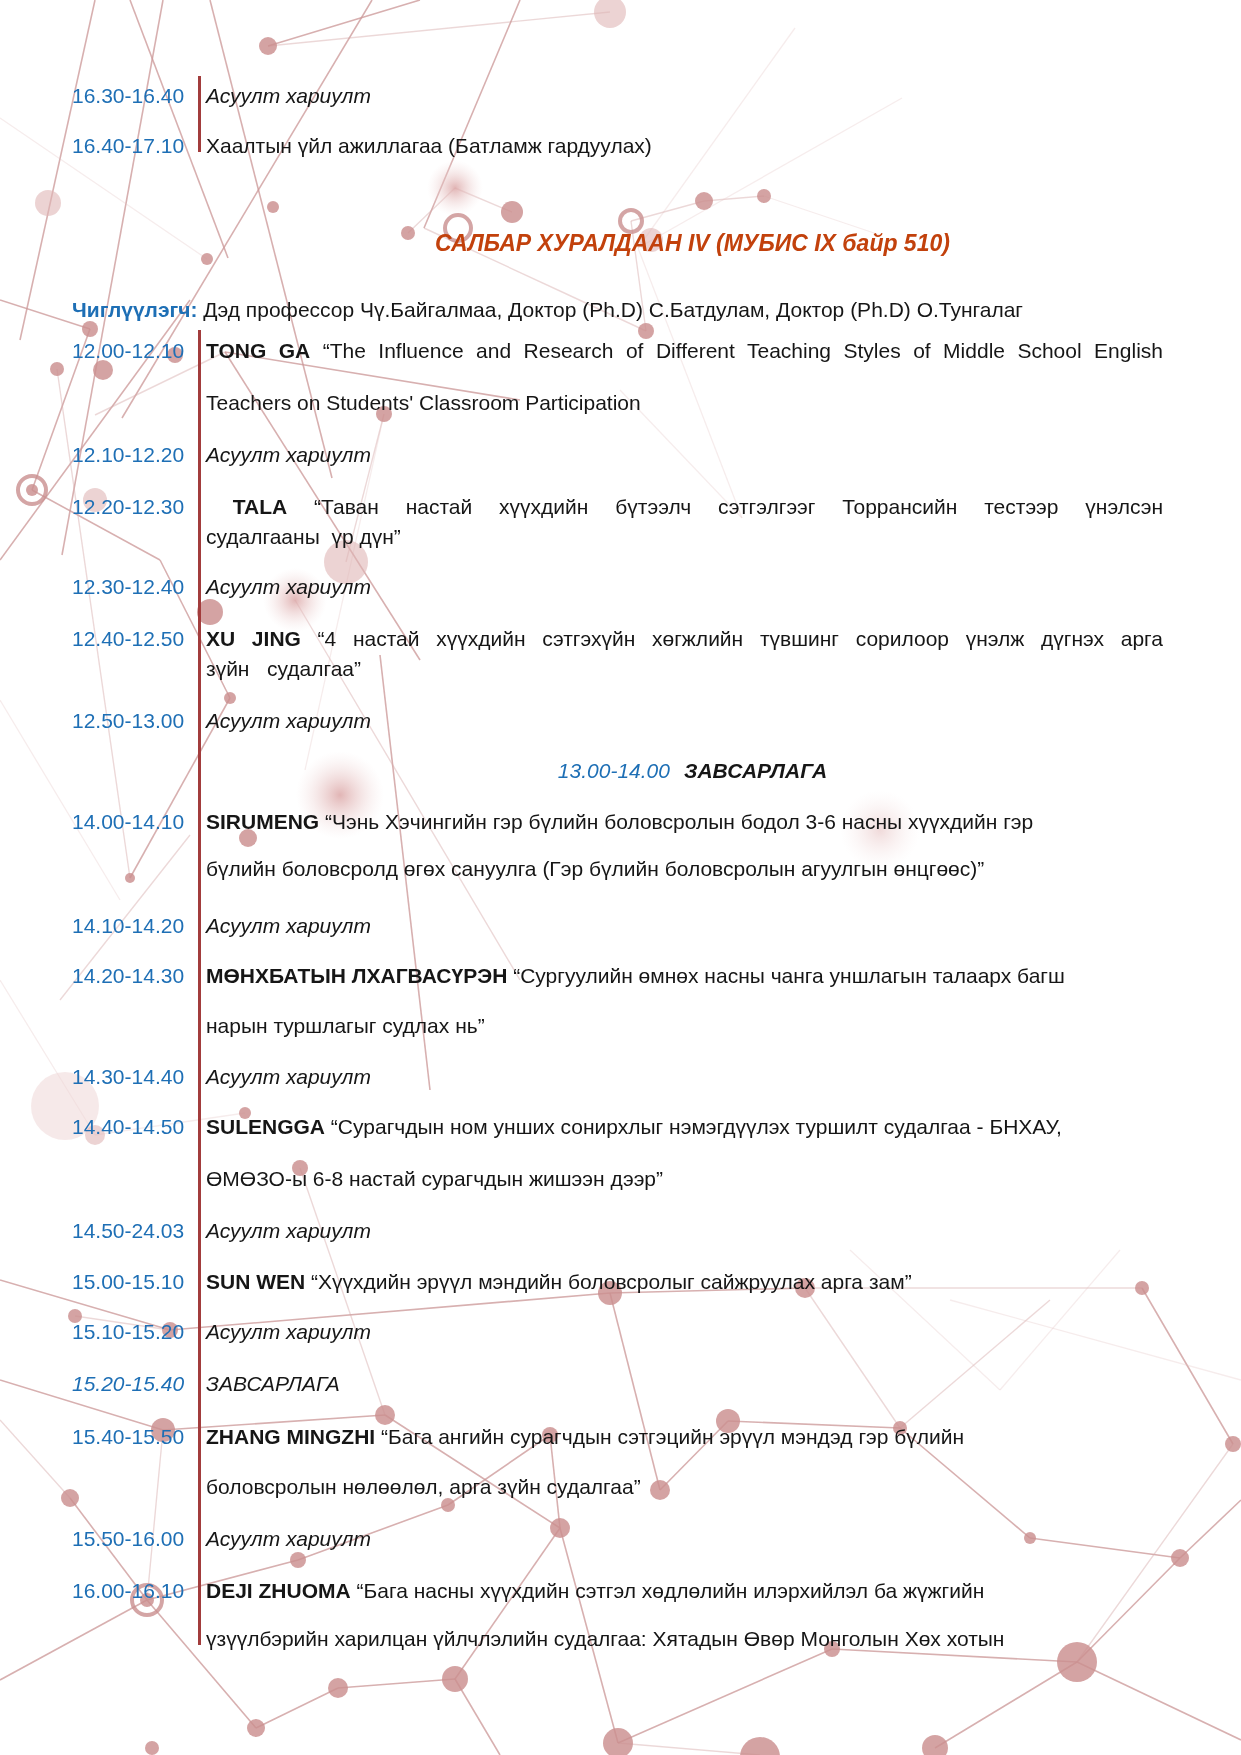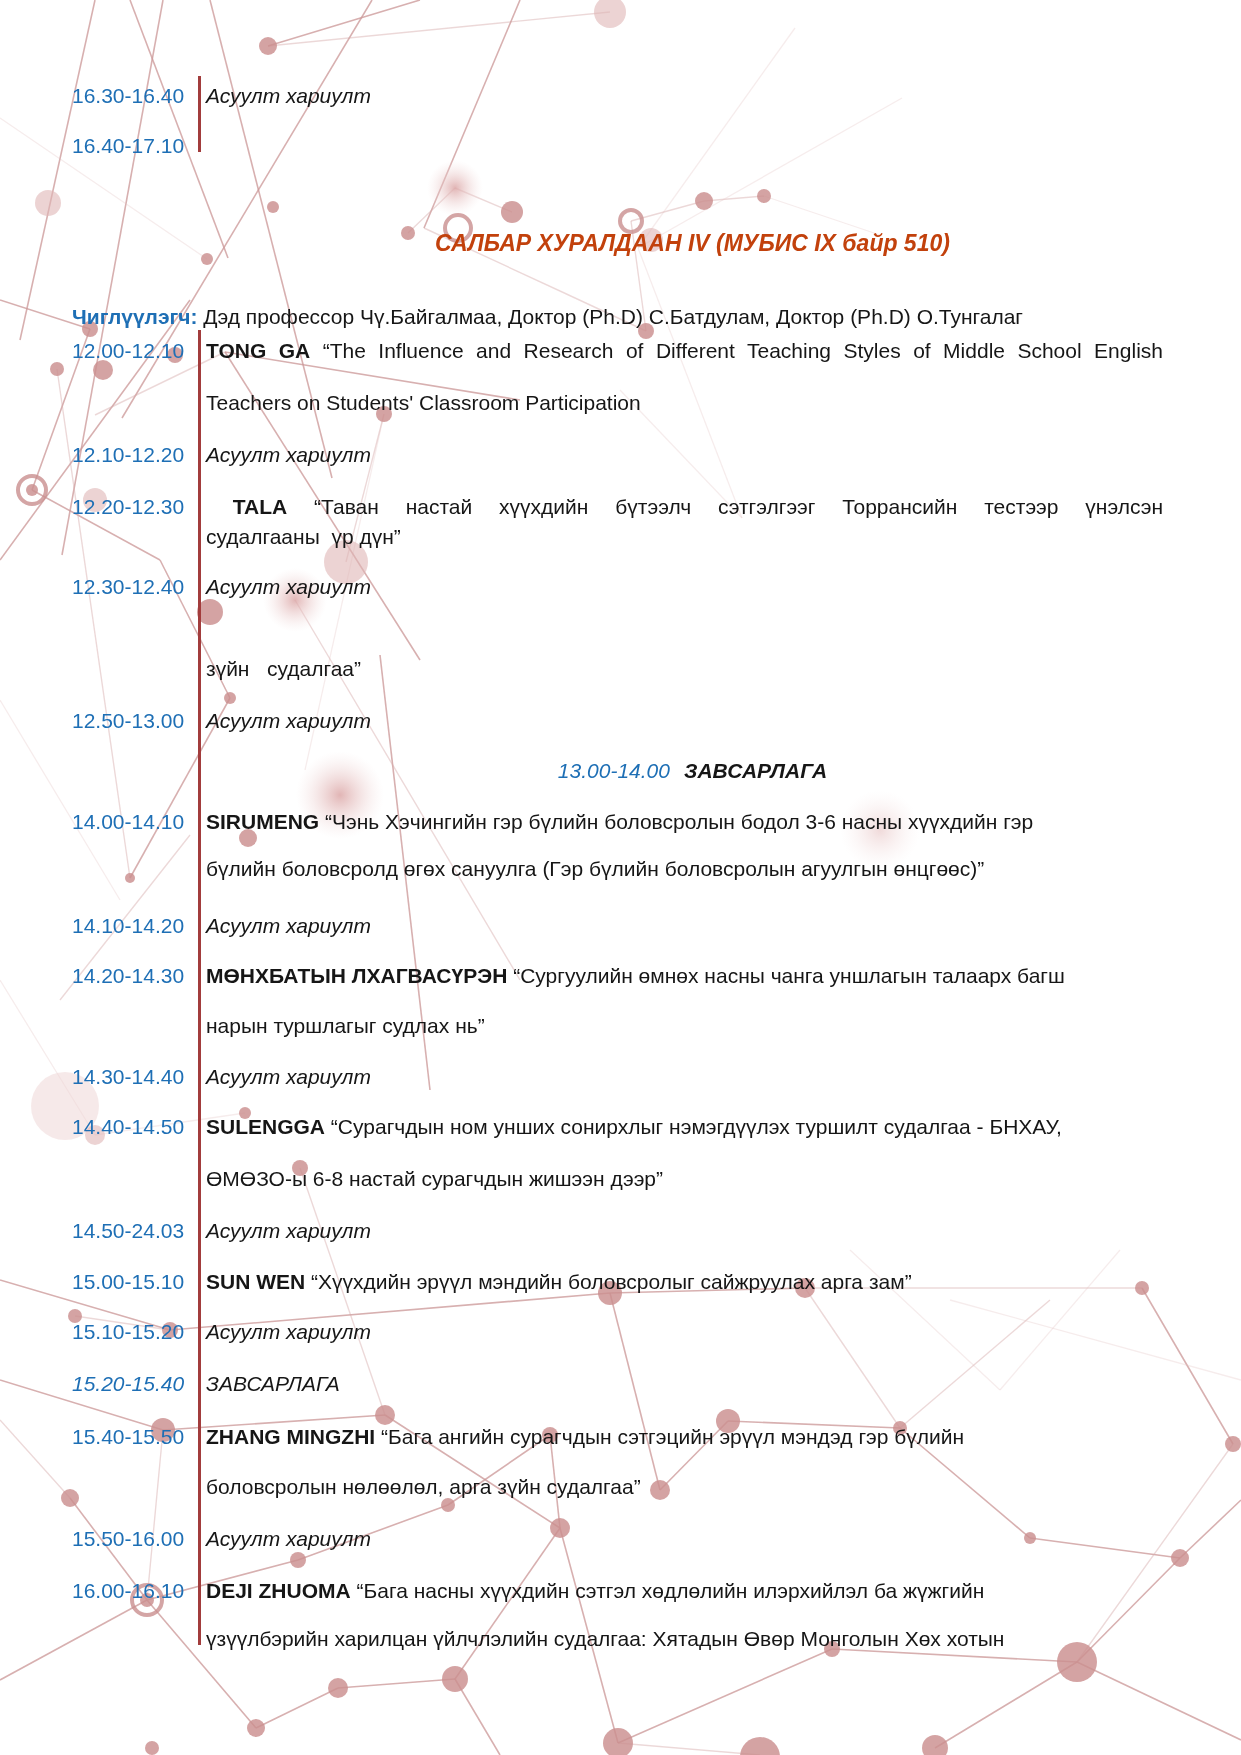--- a/index.html
+++ b/index.html
@@ -15,21 +15,21 @@
   .dt{fill:#cb8f8f;opacity:.82;}
   .dtf{fill:#dfb6b6;opacity:.6;}
   .dtx{fill:#eed7d7;opacity:.55;}
   .rg{fill:none;stroke:#c98f8f;stroke-width:4;opacity:.8;}
   .vrule{position:absolute;left:198px;width:3px;background:#a23c3c;}
   .vrule1{top:76px;height:76px;}
   .vrule2{top:330px;height:1315px;}
   .row{position:absolute;left:0;width:1241px;}
   .time{position:absolute;left:72px;top:0;color:#1e6fb5;white-space:nowrap;}
   .content{display:block;margin:0 78px 0 206px;white-space:pre-wrap;}
-  .content-full{display:block;margin:16px 78px 0 72px;white-space:pre-wrap;}
+  .content-full{display:block;margin:9px 78px 0 72px;white-space:pre-wrap;}
   .qa .content{font-style:italic;}
   .justify .content{text-align:justify;text-align-last:justify;}
   .speaker{font-weight:bold;}
   .italic{font-style:italic;}
   .center-row{text-align:center;padding-left:72px;padding-right:78px;}
   .section-title{color:#c2410c;font-weight:bold;font-style:italic;font-size:23px;}
   .mod-label{color:#1e6fb5;font-weight:bold;}
   .break-time{color:#1e6fb5;font-style:italic;}
   .break-label{font-weight:bold;font-style:italic;margin-left:14px;}
 </style>
@@ -199,20 +199,21 @@
 
   <div class="vrule vrule1"></div>
   <div class="vrule vrule2"></div>
 
   <div class="row qa" style="top:82px">
     <span class="time">16.30-16.40</span>
     <span class="content">Асуулт хариулт</span>
   </div>
   <div class="row" style="top:132px">
     <span class="time">16.40-17.10</span>
+    <span class="content">Хаалтын үйл ажиллагаа (Батламж гардуулах)</span>
   </div>
 
   <div class="row center-row" style="top:229px">
     <span class="section-title">САЛБАР ХУРАЛДААН IV (МУБИС IX байр 510)</span>
   </div>
 
   <div class="row" style="top:287px">
     <span class="content-full"><b class="mod-label">Чиглүүлэгч:</b><span> Дэд профессор Чү.Байгалмаа, Доктор (Ph.D) С.Батдулам, Доктор (Ph.D) О.Тунгалаг</span></span>
   </div>
 
@@ -233,20 +234,24 @@
     <span class="content"><b class="speaker"> TALA</b><span> “Таван настай хүүхдийн бүтээлч сэтгэлгээг Торрансийн тестээр үнэлсэн</span></span>
   </div>
   <div class="row" style="top:523px">
     <span class="content">судалгааны  үр дүн”</span>
   </div>
   <div class="row qa" style="top:573px">
     <span class="time">12.30-12.40</span>
     <span class="content">Асуулт хариулт</span>
   </div>
 
+  <div class="row justify" style="top:625px">
+    <span class="time">12.40-12.50</span>
+    <span class="content"><b class="speaker">XU JING</b><span> “4 настай хүүхдийн сэтгэхүйн хөгжлийн түвшинг сорилоор үнэлж дүгнэх арга</span></span>
+  </div>
   <div class="row" style="top:655px">
     <span class="content">зүйн   судалгаа”</span>
   </div>
   <div class="row qa" style="top:707px">
     <span class="time">12.50-13.00</span>
     <span class="content">Асуулт хариулт</span>
   </div>
 
   <div class="row center-row" style="top:757px">
     <span class="break-time">13.00-14.00</span><span class="break-label">ЗАВСАРЛАГА</span>

